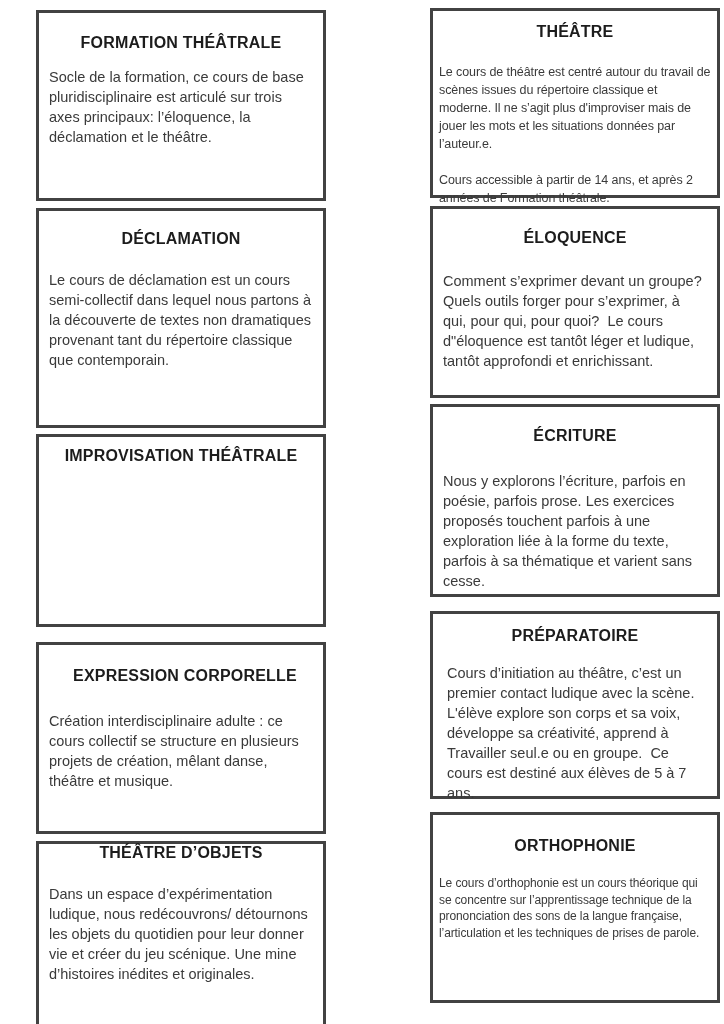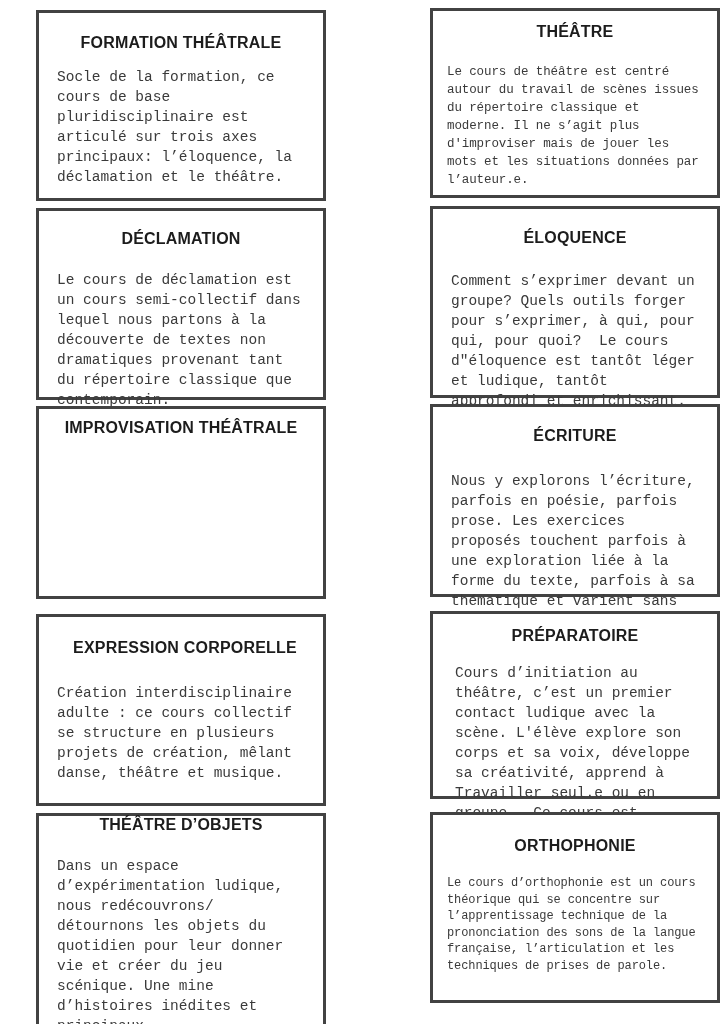--- a/index.html
+++ b/index.html
@@ -33,24 +33,23 @@
   }
   .card-title {
     margin: 0;
     text-align: center;
     font-size: 16px;
     font-weight: 700;
     letter-spacing: 0.2px;
     color: #1c1c1c;
   }
   .card p {
-    margin: 8px;
+    margin: 0;
     white-space: pre-wrap;
     color: #3a3a3a;
-    font-family: Liberation Mono, monospace;
   }
   .body-lg {
     font-size: 14.5px;
     line-height: 20px;
     padding: 0 10px;
   }
   .body-sm {
     font-size: 12.5px;
     line-height: 18px;
     padding: 0 6px;
@@ -69,37 +68,37 @@
 
 <div class="page">
 
   <div class="col col-left">
 
     <section class="card" style="height:191px; margin-bottom:7px; padding-top:21px;">
       <h2 class="card-title" style="margin-bottom:15px;">FORMATION THÉÂTRALE</h2>
       <p class="body-lg">Socle de la formation, ce cours de base pluridisciplinaire est articulé sur trois axes principaux: l’éloquence, la déclamation et le théâtre.</p>
     </section>
 
-    <section class="card" style="height:192px; margin-bottom:6px; padding-top:19px;">
+    <section class="card" style="height:220px; margin-bottom:6px; padding-top:19px;">
       <h2 class="card-title" style="margin-bottom:22px;">DÉCLAMATION</h2>
       <p class="body-lg">Le cours de déclamation est un cours semi-collectif dans lequel nous partons à la découverte de textes non dramatiques provenant tant du répertoire classique que contemporain.</p>
     </section>
 
     <section class="card" style="height:193px; margin-bottom:15px; padding-top:10px;">
       <h2 class="card-title" style="margin-bottom:22px;">IMPROVISATION THÉÂTRALE</h2>
     </section>
 
     <section class="card" style="height:192px; margin-bottom:7px; padding-top:22px;">
       <h2 class="card-title" style="margin-bottom:26px;margin-left:8px;">EXPRESSION CORPORELLE</h2>
       <p class="body-lg">Création interdisciplinaire adulte : ce cours collectif se structure en plusieurs projets de création, mêlant danse, théâtre et musique.</p>
     </section>
 
     <section class="card" style="height:228px; ">
       <h2 class="card-title" style="margin-bottom:22px;">THÉÂTRE D’OBJETS</h2>
-      <p class="body-lg">Dans un espace d’expérimentation ludique, nous redécouvrons/ détournons les objets du quotidien pour leur donner vie et créer du jeu scénique. Une mine d’histoires inédites et principaux.</p>
+      <p class="body-lg">Dans un espace d’expérimentation ludique, nous redécouvrons/ détournons les objets du quotidien pour leur donner vie et créer du jeu scénique. Une mine d’histoires inédites et originales.</p>
     </section>
 
   </div>
 
   <div class="col col-right">
 
     <section class="card" style="height:190px; margin-bottom:8px; padding-top:12px;">
       <h2 class="card-title" style="margin-bottom:22px;">THÉÂTRE</h2>
       <p class="body-sm para-gap">Le cours de théâtre est centré autour du travail de scènes issues du répertoire classique et moderne. Il ne s’agit plus d'improviser mais de jouer les mots et les situations données par l’auteur.e.</p>
       <p class="body-sm">Cours accessible à partir de 14 ans, et après 2 années de Formation théâtrale.</p>

